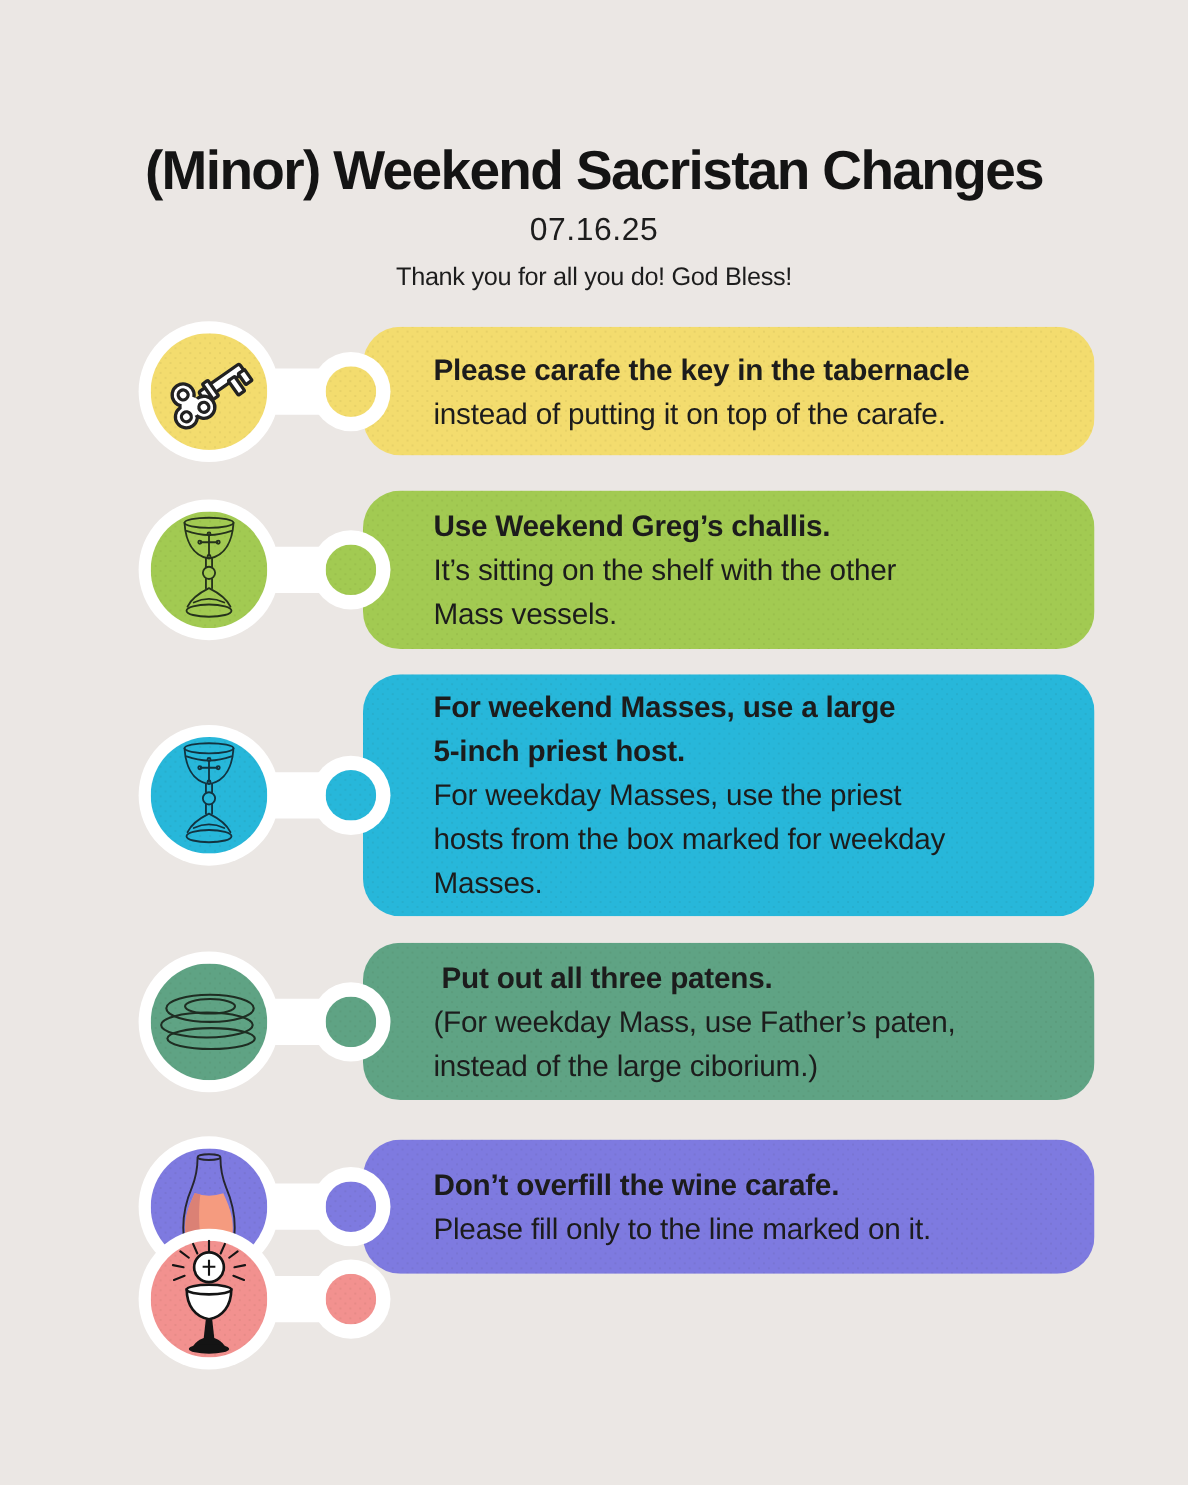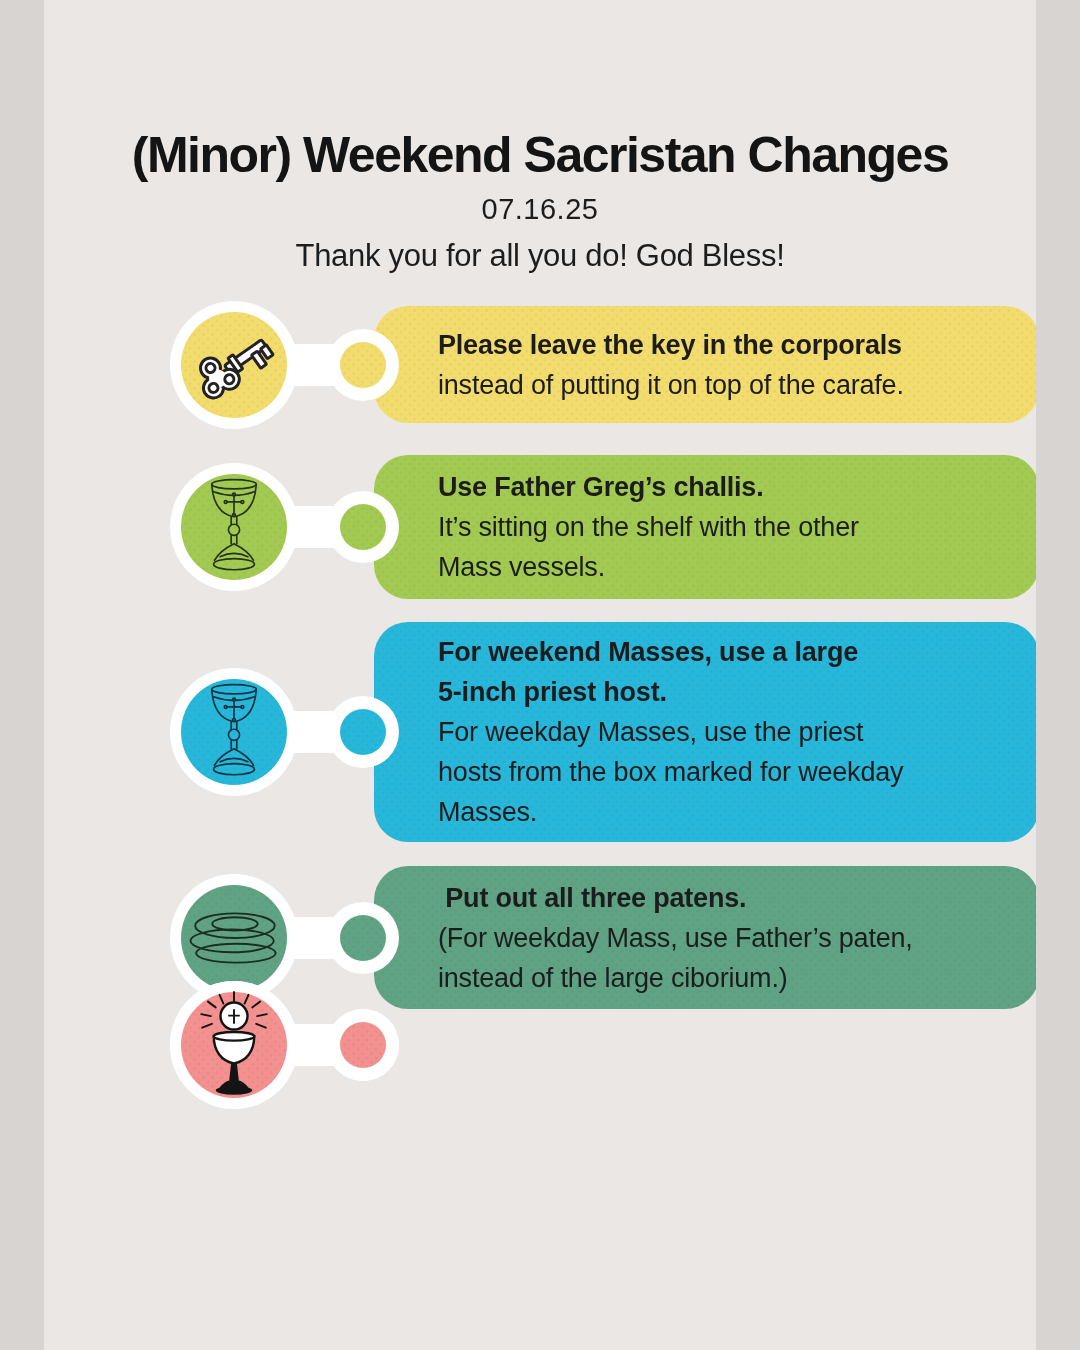--- a/index.html
+++ b/index.html
@@ -3,39 +3,39 @@
 <meta charset="utf-8">
 <style>
   html,body { margin:0; padding:0; }
   body {
     background:#d8d4d1;
     font-family:"Liberation Sans","DejaVu Sans",sans-serif;
     -webkit-font-smoothing:antialiased;
   }
   .page {
     position:relative;
-    width:992px; height:1350px;
+    width:1080px; height:1350px;
     margin:0 auto;
     background:#EBE7E4;
     overflow:hidden;
   }
   
   .header { text-align:center; }
   .title {
     margin:0; padding-top:128px;
     font-size:50px; line-height:1.1; font-weight:700;
     letter-spacing:-1.5px; color:#141414;
   }
   .date {
     margin-top:10px;
     font-size:29px; color:#1d1d1d; letter-spacing:0.5px;
   }
   .subtitle {
     margin-top:12px;
-    font-size:31px; color:#1d1d1d; letter-spacing:-0.3px;
+    font-size:23px; color:#1d1d1d; letter-spacing:-0.3px;
   }
   
   .rows { margin-top:32px; }
   .row { position:relative; }
   .row:nth-of-type(1) { margin-bottom:32px; }
   .row:nth-of-type(2) { margin-bottom:23px; }
   .row:nth-of-type(3) { margin-bottom:24px; }
   .row:nth-of-type(4) { margin-bottom:36px; }
   .row:nth-of-type(5) { margin-bottom:23px; }
 
@@ -136,21 +136,21 @@
               </g>
             </svg>
           </div>
         </div>
         <div class="small-circle">
           <div class="small-inner dots"></div>
         </div>
       </div>
       <div class="bubble dots">
         <p>
-          <strong>Please leave the key in the corporals</strong>
+          <strong>Please carafe the key in the tabernacle</strong>
           <span class="body">instead of putting it on top of the carafe.</span>
         </p>
       </div>
     </div>
 
     <div class="row" style="--c: #A2CA52;">
       <div class="icon-group">
         <div class="neck"></div>
         <div class="big-circle">
           <div class="big-inner dots">
@@ -173,21 +173,21 @@
               </g>
             </svg>
           </div>
         </div>
         <div class="small-circle">
           <div class="small-inner dots"></div>
         </div>
       </div>
       <div class="bubble dots">
         <p>
-          <strong>Use Father Greg’s challis.</strong>
+          <strong>Use Weekend Greg’s challis.</strong>
           <span class="body">It’s sitting on the shelf with the other
 Mass vessels.</span>
         </p>
       </div>
     </div>
 
     <div class="row" style="--c: #27B7DA;">
       <div class="icon-group">
         <div class="neck"></div>
         <div class="big-circle">
@@ -267,20 +267,26 @@
                 <ellipse cx="37" cy="8" rx="12" ry="3"></ellipse>
                 <path d="M25,9 C25,20 23,30 19,40 C13,54 10,66 10,82 C10,100 17,110 26,113 L48,113 C57,110 64,100 64,82 C64,66 61,54 55,40 C51,30 49,20 49,9"></path>
               </g>
             </svg>
           </div>
         </div>
         <div class="small-circle">
           <div class="small-inner dots"></div>
         </div>
       </div>
+      <div class="bubble dots">
+        <p>
+          <strong>Don’t overfill the wine carafe.</strong>
+          <span class="body">Please fill only to the line marked on it.</span>
+        </p>
+      </div>
     </div>
 
     <div class="row" style="--c: #F2918F;">
       <div class="icon-group">
         <div class="neck"></div>
         <div class="big-circle">
           <div class="big-inner dots">
             <svg width="92" height="108" viewBox="0 0 92 112">
               <g stroke="#141414" stroke-width="2" stroke-linecap="round">
                 <line x1="46" y1="1" x2="46" y2="11"></line>

